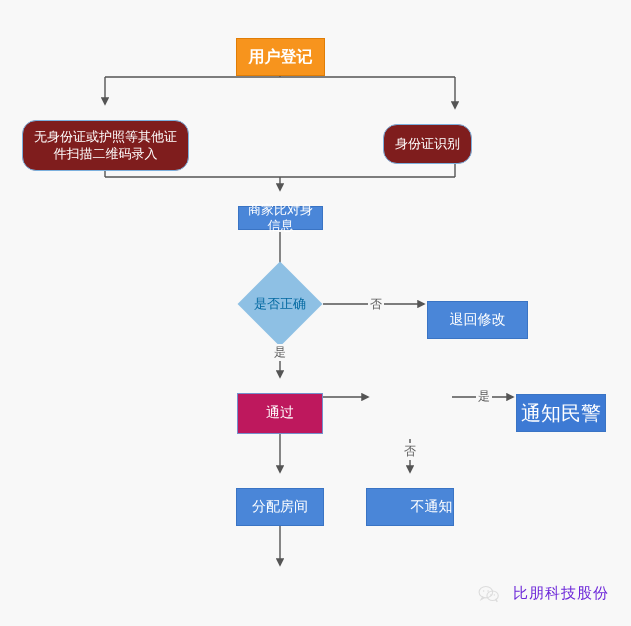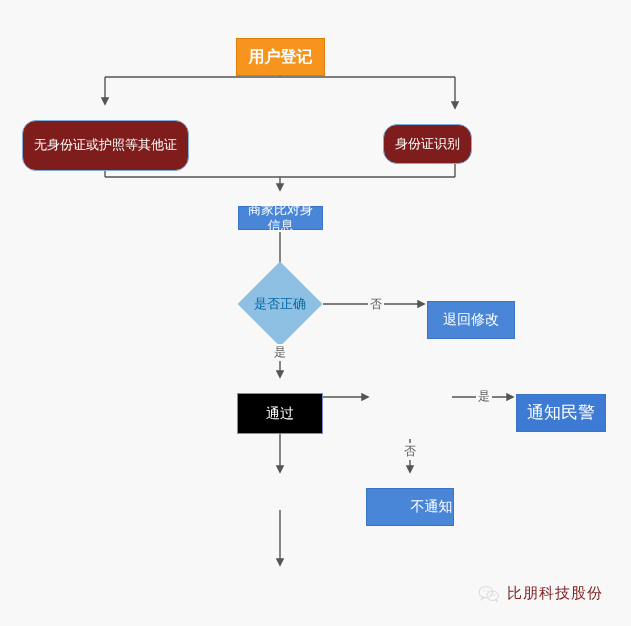--- a/index.html
+++ b/index.html
@@ -22,21 +22,21 @@
     z-index:2;
     margin-top:16px;
   }
   .rect{border:1px solid #3a74c4;}
   .rounded{border-radius:14px;border:1px solid #7cb0dd;}
 
   
   .c-orange{background:#f7941d;border-color:#e07d06;}
   .c-lightblue{background:#7f1d1d;}
   .c-blue{background:#4a86d8;}
-  .c-periwinkle{background:#000000;border-color:#7490cc;}
+  .c-periwinkle{background:#be185d;border-color:#7490cc;font-family:Liberation Mono, monospace;}
   .c-darkblue{background:#3d7ad4;}
 
   
   .diamond{
     position:absolute;
     z-index:2;
   }
   .diamond .shape{
     position:absolute;left:0;top:0;width:100%;height:100%;
     background:#8ec0e4;
@@ -53,22 +53,22 @@
     position:absolute;
     color:#5a5a5a;
     background:#f8f8f8;
     padding:0 2px;
     z-index:3;
     white-space:nowrap;
   }
 
   .watermark{
     position:absolute;
-    display:flex;align-items:center;gap:7px;
-    color:#7f1d1d;
+    display:flex;align-items:center;gap:13px;
+    color:#6d28d9;
     z-index:4;
     user-select:none;
   }
   .watermark .wm-text{font-size:15px;letter-spacing:1px;}
 </style>
 </head>
 <body>
 
 <div id="canvas">
 
@@ -113,51 +113,55 @@
       <path d="M 280 510 L 280 565" marker-end="url(#arrow)"></path>
     </g>
   </svg>
 
   <div class="node rect c-orange" style="left:236px;top:22px;width:89px;height:38px;font-size:16px;font-weight:bold;">
     <span>用户登记</span>
   </div>
 
   <div class="node rounded c-lightblue" style="left:22px;top:104px;width:167px;height:51px;font-size:13px;flex-direction:column;">
     <span>无身份证或护照等其他证</span>
+    <span>件扫描二维码录入</span>
   </div>
 
   <div class="node rounded c-lightblue" style="left:383px;top:108px;width:89px;height:40px;font-size:13px;">
     <span>身份证识别</span>
   </div>
 
   <div class="node rect c-blue" style="left:238px;top:190px;width:85px;height:24px;font-size:13px;flex-direction:column;">
     <span>商家比对身</span>
     <span>信息</span>
   </div>
 
   <div class="diamond" style="left:250px;top:274px;width:60px;height:60px;">
     <div class="shape"></div>
     <div class="dlabel" style="font-size:13px;">
       <span>是否正确</span>
     </div>
   </div>
 
-  <div class="node rect c-blue" style="left:427px;top:285px;width:88px;height:38px;font-size:14px;">
+  <div class="node rect c-blue" style="left:427px;top:285px;width:101px;height:38px;font-size:14px;">
     <span>退回修改</span>
   </div>
 
   <div class="node rect c-periwinkle" style="left:237px;top:377px;width:86px;height:41px;font-size:14px;">
     <span>通过</span>
   </div>
 
 
-  <div class="node rect c-darkblue" style="left:516px;top:378px;width:90px;height:38px;font-size:17px;">
+  <div class="node rect c-darkblue" style="left:516px;top:378px;width:90px;height:38px;font-size:20px;">
     <span>通知民警</span>
   </div>
 
+  <div class="node rect c-blue" style="left:236px;top:472px;width:88px;height:38px;font-size:14px;">
+    <span>分配房间</span>
+  </div>
 
   <div class="node rect c-blue" style="left:366px;top:472px;width:88px;height:38px;font-size:14px;padding-left:43px;">
     <span>不通知</span>
   </div>
 
 
   <div class="edge-label" style="left:368px;top:296px;font-size:12px;">否</div>
   <div class="edge-label" style="left:272px;top:344px;font-size:12px;">是</div>
   <div class="edge-label" style="left:476px;top:388px;font-size:12px;">是</div>
   <div class="edge-label" style="left:402px;top:443px;font-size:12px;">否</div>

